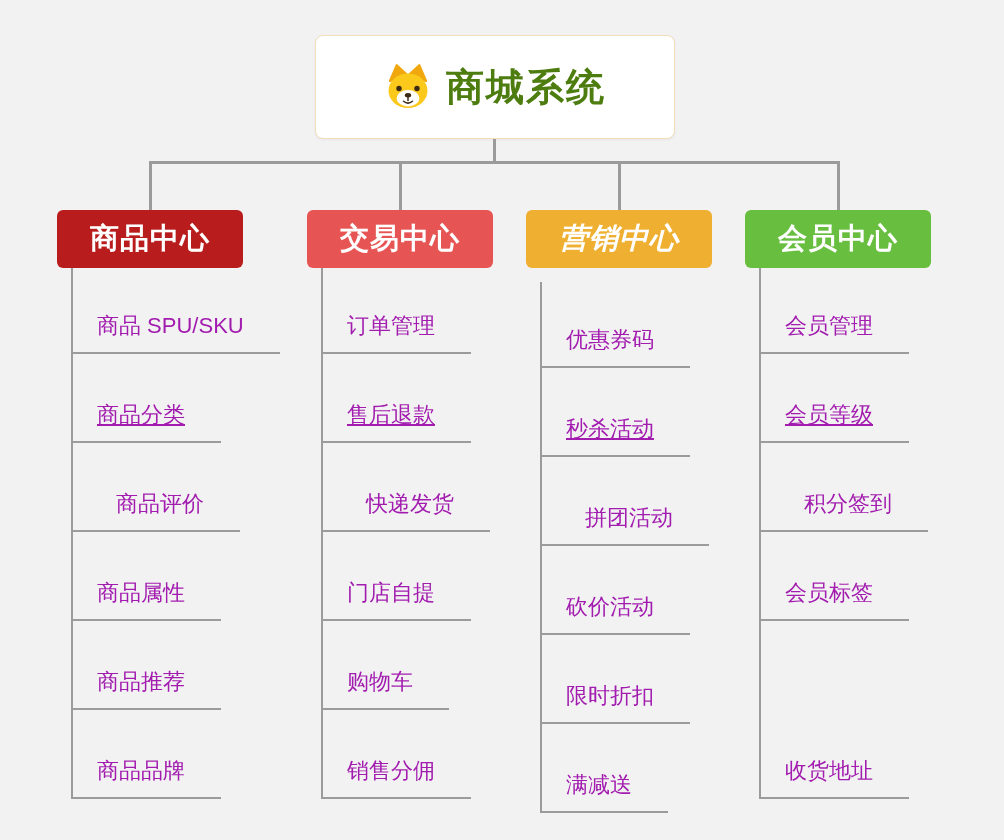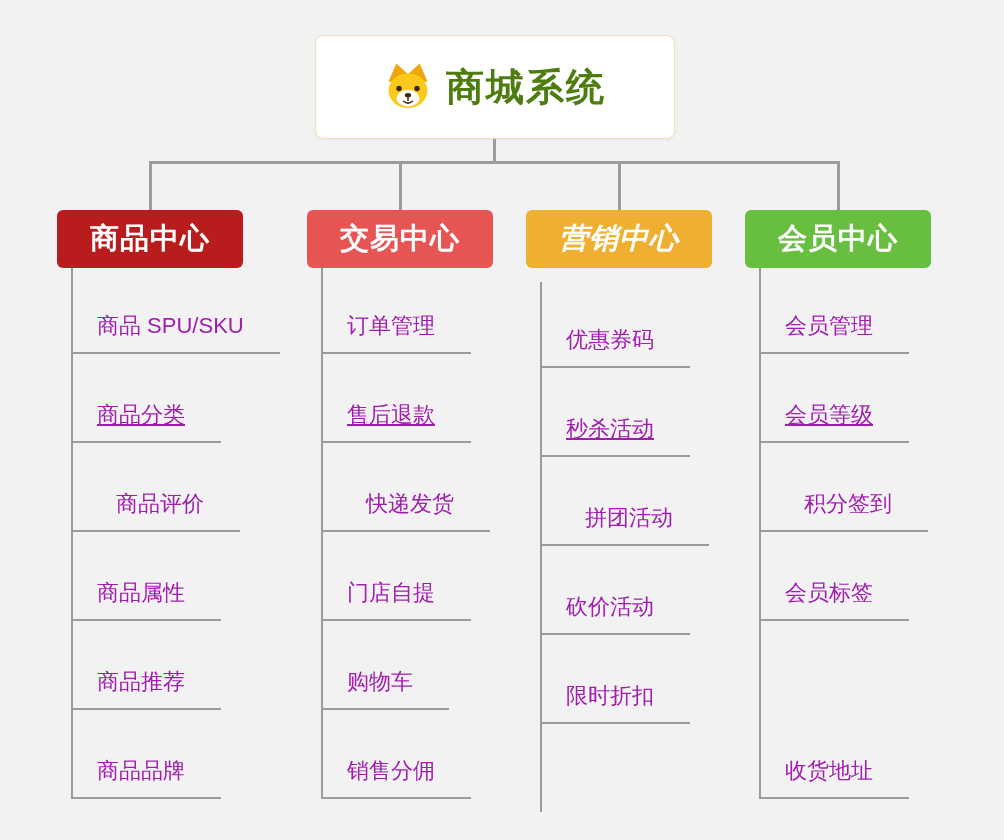--- a/index.html
+++ b/index.html
@@ -140,20 +140,21 @@
     <div class="leaf r5">销售分佣</div>
   </div>
 
   <div class="col c2">
     <div class="spine"></div>
     <div class="leaf r0">优惠券码</div>
     <div class="leaf r1">秒杀活动</div>
     <div class="leaf r2">拼团活动</div>
     <div class="leaf r3">砍价活动</div>
     <div class="leaf r4">限时折扣</div>
+    <div class="leaf r5">满减送</div>
   </div>
 
   <div class="col c3">
     <div class="spine"></div>
     <div class="leaf r0">会员管理</div>
     <div class="leaf r1">会员等级</div>
     <div class="leaf r2">积分签到</div>
     <div class="leaf r3">会员标签</div>
     <div class="leaf r5">收货地址</div>
   </div>

